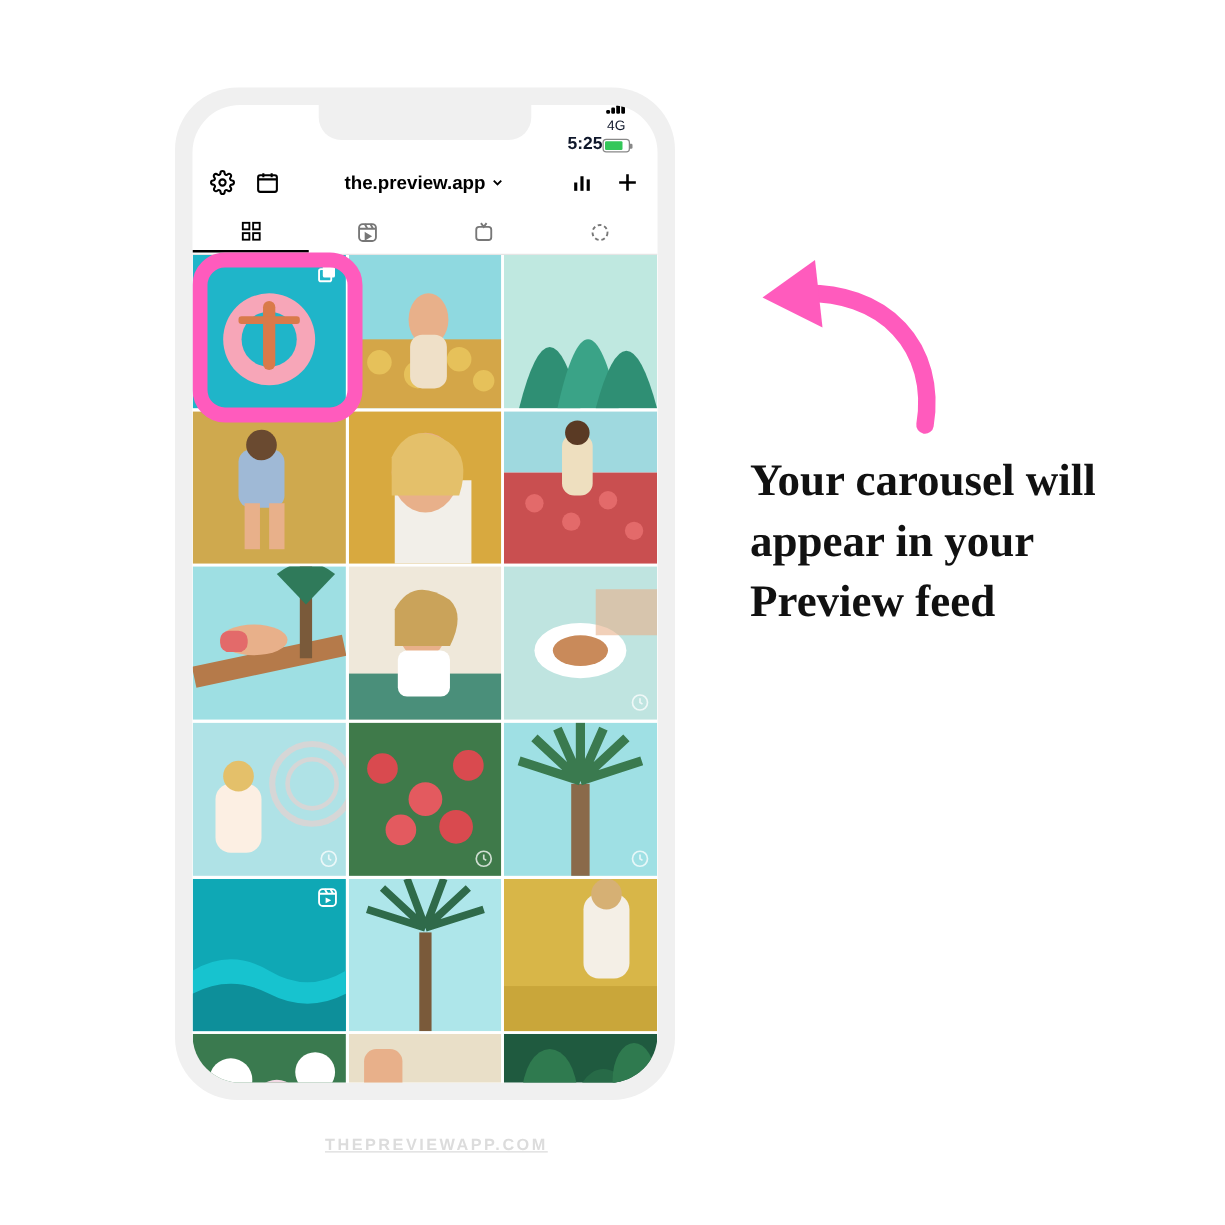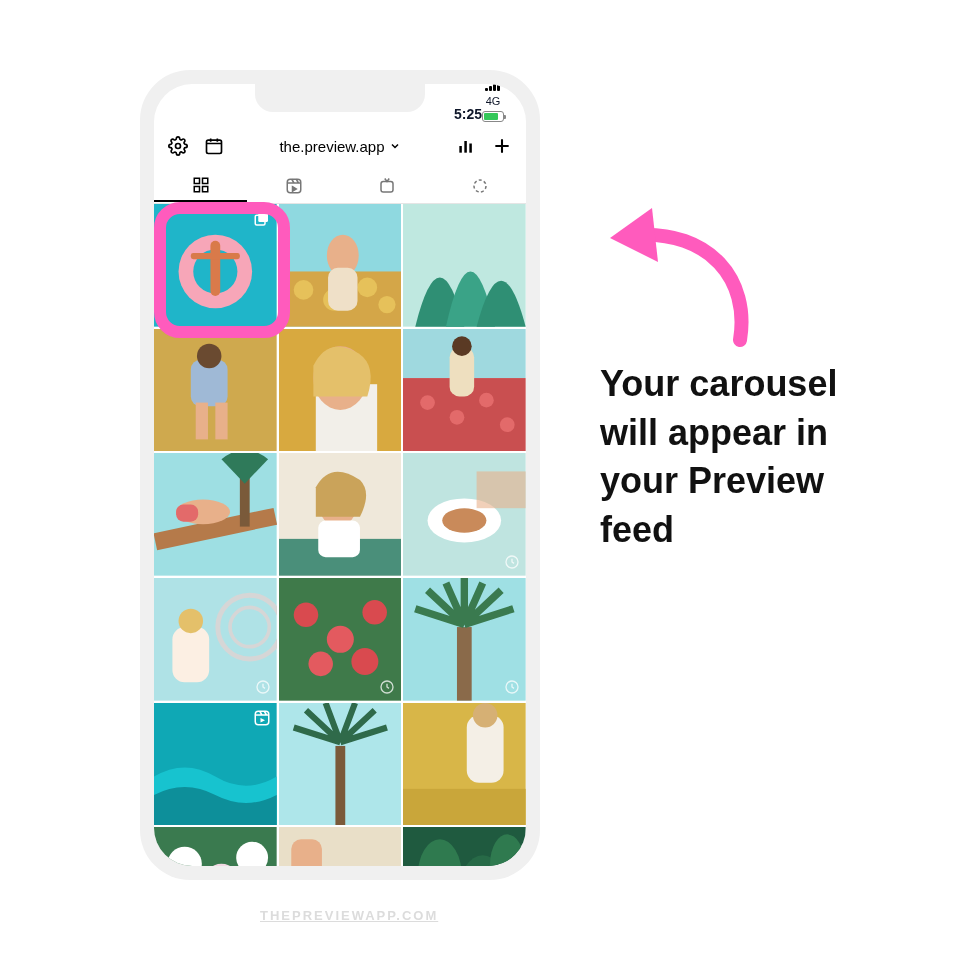--- a/index.html
+++ b/index.html
@@ -75,21 +75,21 @@
   .toolbar {
     height: 44px;
     display: flex;
     align-items: center;
     justify-content: space-between;
     padding: 0 14px;
     color: #000;
   }
   .tb-left, .tb-right { display:flex; align-items:center; gap: 16px; }
   .tb-left span, .tb-right span { display:flex; align-items:center; }
-  .acct { font-size: 15px; font-weight: 400; display:flex; align-items:center; gap:4px; }
+  .acct { font-size: 15px; font-weight: 700; display:flex; align-items:center; gap:4px; }
 
   
   .subtabs {
     height: 36px;
     display: flex;
     align-items: center;
     justify-content: space-around;
     border-bottom: 1px solid #e5e5e5;
   }
   .subtab { width:25%; display:flex; justify-content:center; padding:6px 0; color:#666; }
@@ -133,21 +133,21 @@
     position: absolute;
     left: 600px;
     top: 360px;
     width: 280px;
   }
   .annotation-text {
     font-size: 36px;
     font-weight: 800;
     line-height: 1.35;
     color: #111;
-    font-family: Liberation Sans, sans-serif;
+    font-family: Liberation Serif, serif;
   }
   .arrow {
     position: absolute;
     left: 590px;
     top: 190px;
     width: 180px;
     height: 160px;
   }
 
   .watermark {

